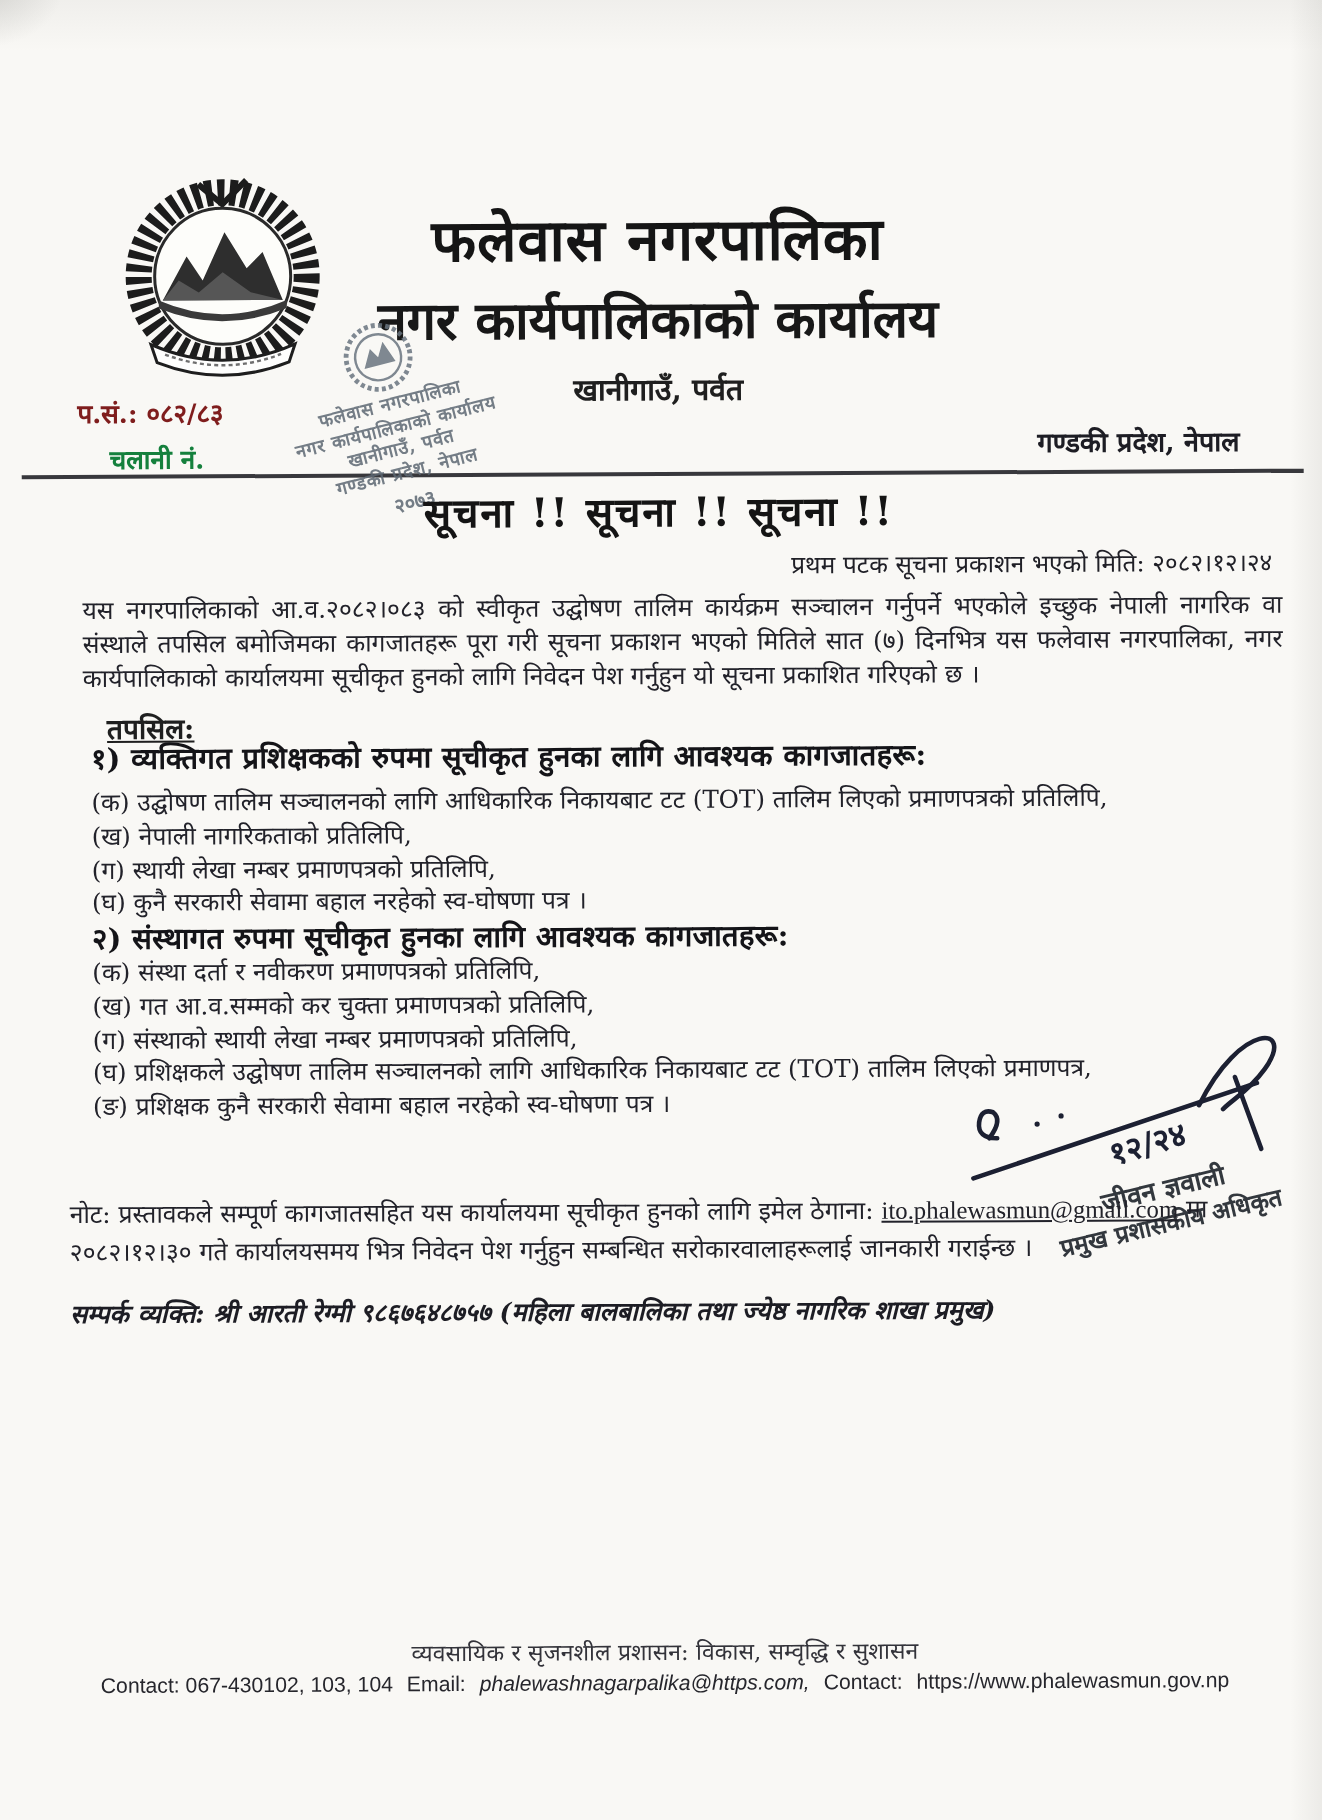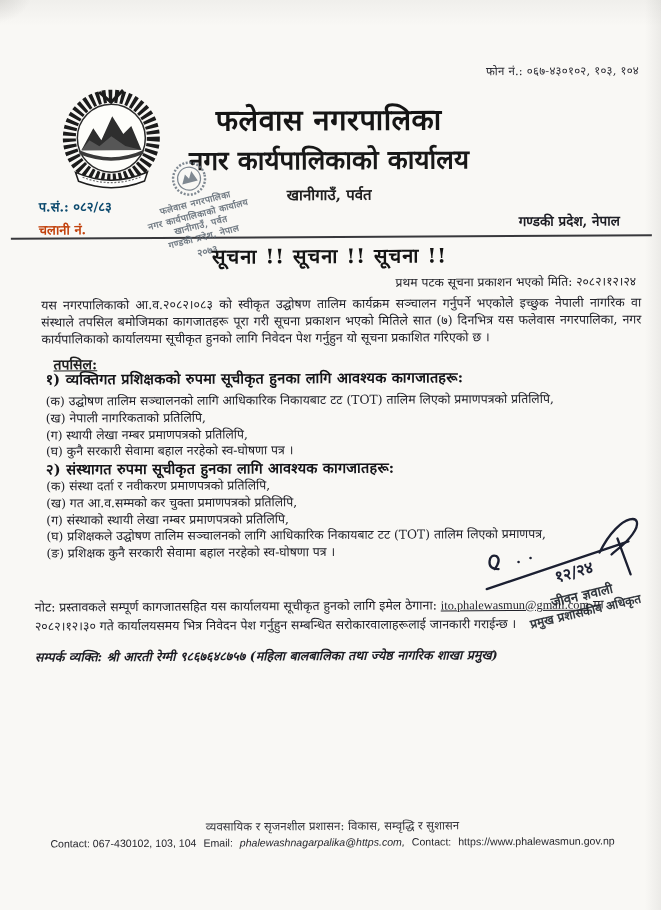--- a/index.html
+++ b/index.html
@@ -23,22 +23,22 @@
 
   .logo{position:absolute;left:57px;top:86px;width:112px;height:110px;}
 
   .title1{position:absolute;top:99px;left:0;width:100%;text-align:center;
     font-size:29px;font-weight:bold;color:#151515;letter-spacing:.5px;}
   .title2{position:absolute;top:141px;left:0;width:100%;text-align:center;
     font-size:26px;font-weight:bold;color:#181818;}
   .addr{position:absolute;top:184px;left:0;width:100%;text-align:center;
     font-size:15px;font-weight:bold;}
 
-  .refno{position:absolute;left:40px;top:196px;font-size:13px;font-weight:bold;color:#0c4a6e;}
-  .chalani{position:absolute;left:40px;top:219px;font-size:13px;font-weight:bold;color:#c2410c;}
+  .refno{position:absolute;left:40px;top:196px;font-size:13px;font-weight:bold;color:#7f1d1d;}
+  .chalani{position:absolute;left:56px;top:219px;font-size:13px;font-weight:bold;color:#15803d;}
   .province{position:absolute;right:40px;top:213px;font-size:13.5px;font-weight:bold;color:#1d1d24;}
 
   .rule{position:absolute;top:236px;left:12px;right:8px;border-top:2px solid #38383c;}
 
   .round-stamp{position:absolute;left:118px;top:158px;width:160px;
     transform:rotate(-14deg);color:#5d6873;opacity:.85;text-align:center;}
   .round-stamp .st-line{font-size:9px;font-weight:bold;line-height:11.5px;letter-spacing:.4px;
     white-space:nowrap;}
   .round-stamp .st-year{font-size:10px;font-weight:bold;margin-top:1px;}
   .stamp-emblem{width:40px;height:38px;margin:0 auto 1px auto;display:block;}
@@ -84,21 +84,20 @@
 </head>
 <body>
 
 <div class="page">
   <div class="shade-top"></div>
   <div class="shade-right"></div>
   <div class="corner-smudge"></div>
 
   <div class="tilt">
 
-    <div class="phone">फोन नं.: ०६७-४३०१०२, १०३, १०४</div>
 
     <svg class="logo" viewBox="0 0 112 110">
       <circle cx="56" cy="51" r="42" fill="none" stroke="#1c1c1c" stroke-width="13" stroke-dasharray="3.5 2.6"></circle>
       <path d="M44 5 L56 15 L68 3" stroke="#1c1c1c" stroke-width="3" fill="none"></path>
       <circle cx="56" cy="51" r="34" fill="#fdfdfa" stroke="#2a2a2a" stroke-width="1.5"></circle>
       <path d="M26 63 L38 41 L46 53 L57 29 L68 47 L76 39 L86 63 Z" fill="#2e2e2e"></path>
       <path d="M26 63 L34 53 L44 59 L56 49 L70 59 L86 63 Z" fill="#565656"></path>
       <path d="M24 63 q32 14 64 0 l0 4 q-32 13 -64 0 z" fill="#3a3a3a"></path>
       <path d="M20 85 q36 16 72 0 l-3 9 q-33 13 -66 0 z" fill="#fefefd" stroke="#1e1e1e" stroke-width="1.5"></path>
       <path d="M27 90 q29 11 58 0" stroke="#6f6f6f" stroke-width="1.2" fill="none" stroke-dasharray="2 1.6"></path>

